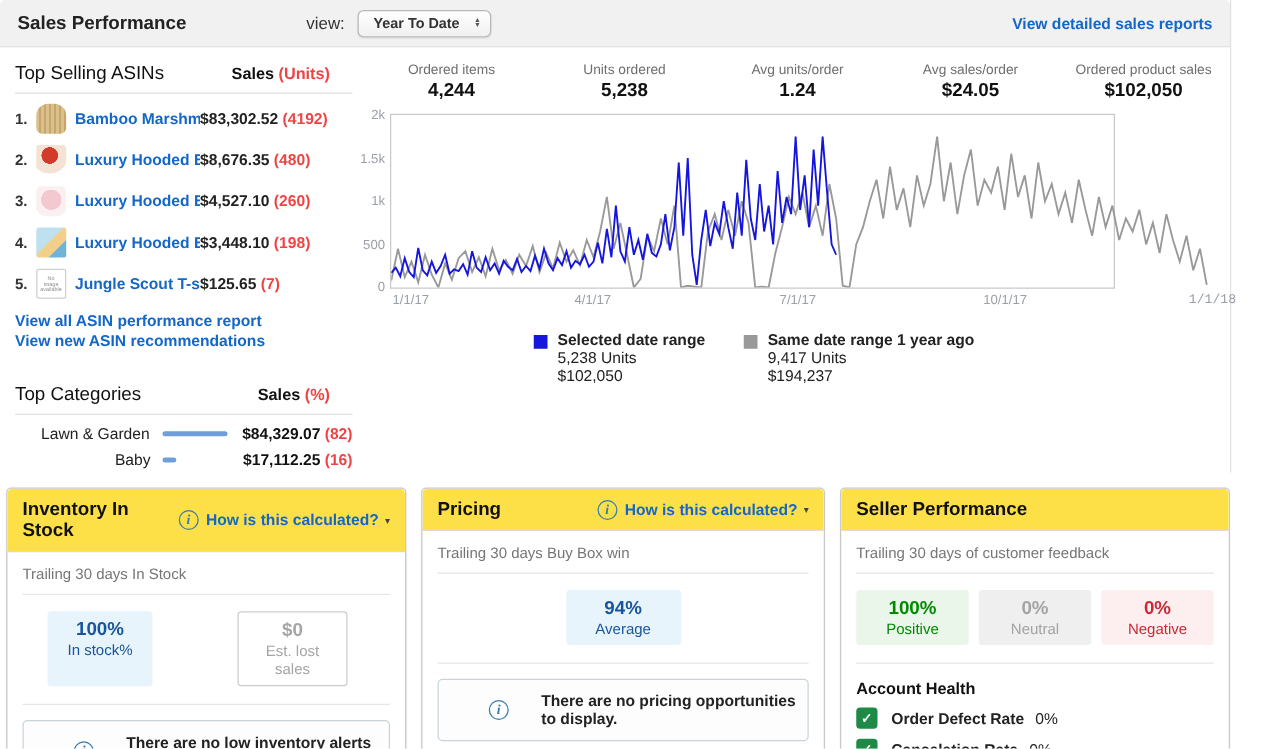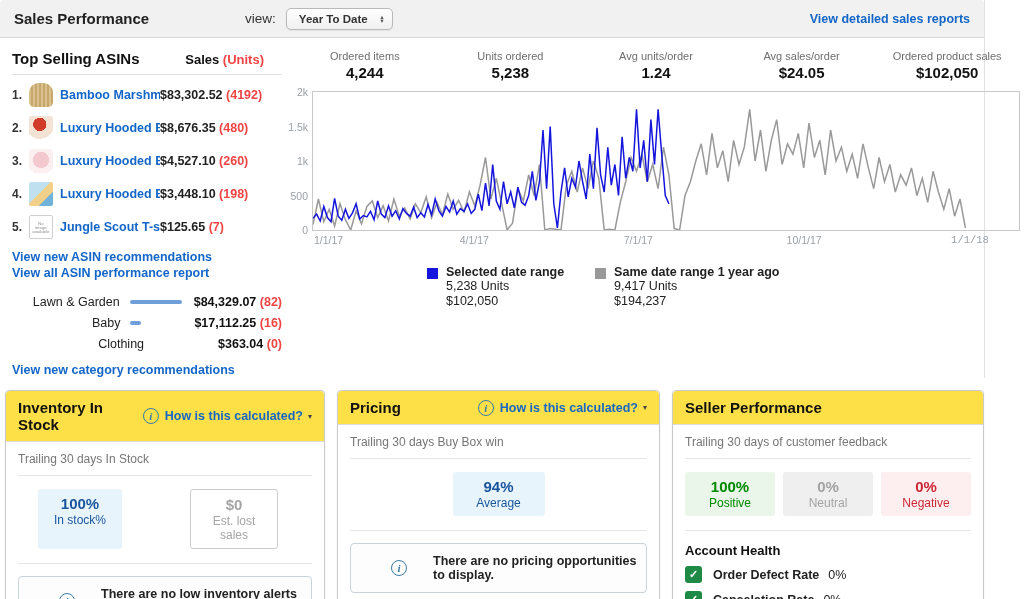--- a/index.html
+++ b/index.html
@@ -19,21 +19,21 @@
                     display:flex; flex-direction:column; line-height:4.5px; font-size:5.5px; color:#555; }
   .topbar .spacer { flex:1; }
   a, .link { color:#1467c8; text-decoration:none; font-weight:bold; cursor:pointer; }
   .topbar .toplink { font-size:12.5px; }
 
   
   .main { display:flex; }
   .left-col { width:292px; padding:0 10px 0 12px; flex:none; }
   .panel-head { display:flex; justify-content:space-between; align-items:baseline;
                 padding:12px 2px 7px 0; border-bottom:1px solid #e0e0e0; }
-  .panel-head .ptitle { font-size:15px; font-weight:bold; }
+  .panel-head .ptitle { font-size:15px; font-weight:normal; }
   .panel-head .pright { font-size:13px; font-weight:bold; margin-right:16px; }
   .green { color:#ef4444; }
 
   .asin-row { display:flex; align-items:center; margin-top:7px; height:26px; }
   .asin-rank { width:17px; font-size:12px; font-weight:bold; color:#333; flex:none; }
   .thumb { width:24px; height:24px; margin-right:7px; flex:none; border-radius:2px; background:#eee; }
   .thumb-1 { background:repeating-linear-gradient(90deg,#d9c08c 0 2px,#c5a76b 2px 4px); border-radius:40% 40% 20% 20%; }
   .thumb-2 { background:radial-gradient(circle at 45% 35%, #d23a2a 0 32%, #f4e3d4 33% 70%, #fdfdfd 71%); }
   .thumb-3 { background:radial-gradient(circle at 50% 45%, #f3c9cf 0 45%, #fbeff1 46% 80%, #ffffff 81%); }
   .thumb-4 { background:linear-gradient(135deg,#bfe0ee 0 45%, #f2d08a 46% 70%, #6fb3d8 71%); }
@@ -51,21 +51,21 @@
   .cat-bar { height:4px; border-radius:2px; background:#6f9fd8; }
   .cat-val { font-size:12.5px; font-weight:bold; margin-left:2px; white-space:nowrap; }
 
   
   .chart-col { flex:1; position:relative; }
   .metrics { display:flex; margin-top:12px; }
   .metric { flex:1; text-align:center; }
   .metric .mlabel { font-size:11px; color:#6e6e6e; }
   .metric .mvalue { font-size:15px; font-weight:bold; margin-top:2px; color:#111; }
 
-  .plotwrap { position:relative; margin-left:20px; margin-top:10px; width:708px; height:140px;
+  .plotwrap { position:relative; margin-left:20px; margin-top:10px; width:580px; height:140px;
               border:1px solid #c9c9c9; }
   .plotwrap svg { display:block; width:656px; height:138px; }
   .ytick { position:absolute; right:100%; margin-right:5px; width:40px; text-align:right;
            font-size:10.5px; color:#9aa0a6; transform:translateY(-50%); }
   .ytick:nth-child(1){ top:0; } .ytick:nth-child(2){ top:25%; } .ytick:nth-child(3){ top:50%; }
   .ytick:nth-child(4){ top:75%; } .ytick:nth-child(5){ top:100%; }
   .xticks { position:relative; margin-left:20px; width:658px; height:15px; margin-top:3px; }
   .xtick { position:absolute; top:0; font-size:10.5px; color:#9aa0a6; transform:translateX(-50%); white-space:nowrap; }
   .xtick:first-child { transform:translateX(2px); }
 
@@ -170,26 +170,30 @@
           <div class="asin-row">
             <span class="asin-rank">5.</span>
             <span class="thumb thumb-5">
                 <span>No image available</span>
               </span>
             <a class="asin-name">Jungle Scout T-shirt, ...</a>
             <span class="asin-val"><span>$125.65 </span><span class="green">(7)</span></span>
           </div>
 
           <div class="left-links">
+            <div><a>View all ASIN performance report</a></div>
             <div><a>View new ASIN recommendations</a></div>
-            <div><a>View all ASIN performance report</a></div>
           </div>
         </div>
 
         <div style="margin-top:14px;">
+          <div class="panel-head">
+            <span class="ptitle">Top Categories</span>
+            <span class="pright"><span>Sales </span><span class="green">(%)</span></span>
+          </div>
 
           <div class="cat-row">
             <span class="cat-name">Lawn &amp; Garden</span>
             <span class="cat-barslot">
                 <span class="cat-bar" style="width: 52.48px;"></span>
               </span>
             <span class="cat-val"><span>$84,329.07 </span><span class="green">(82)</span></span>
           </div>
           <div class="cat-row">
             <span class="cat-name">Baby</span>

